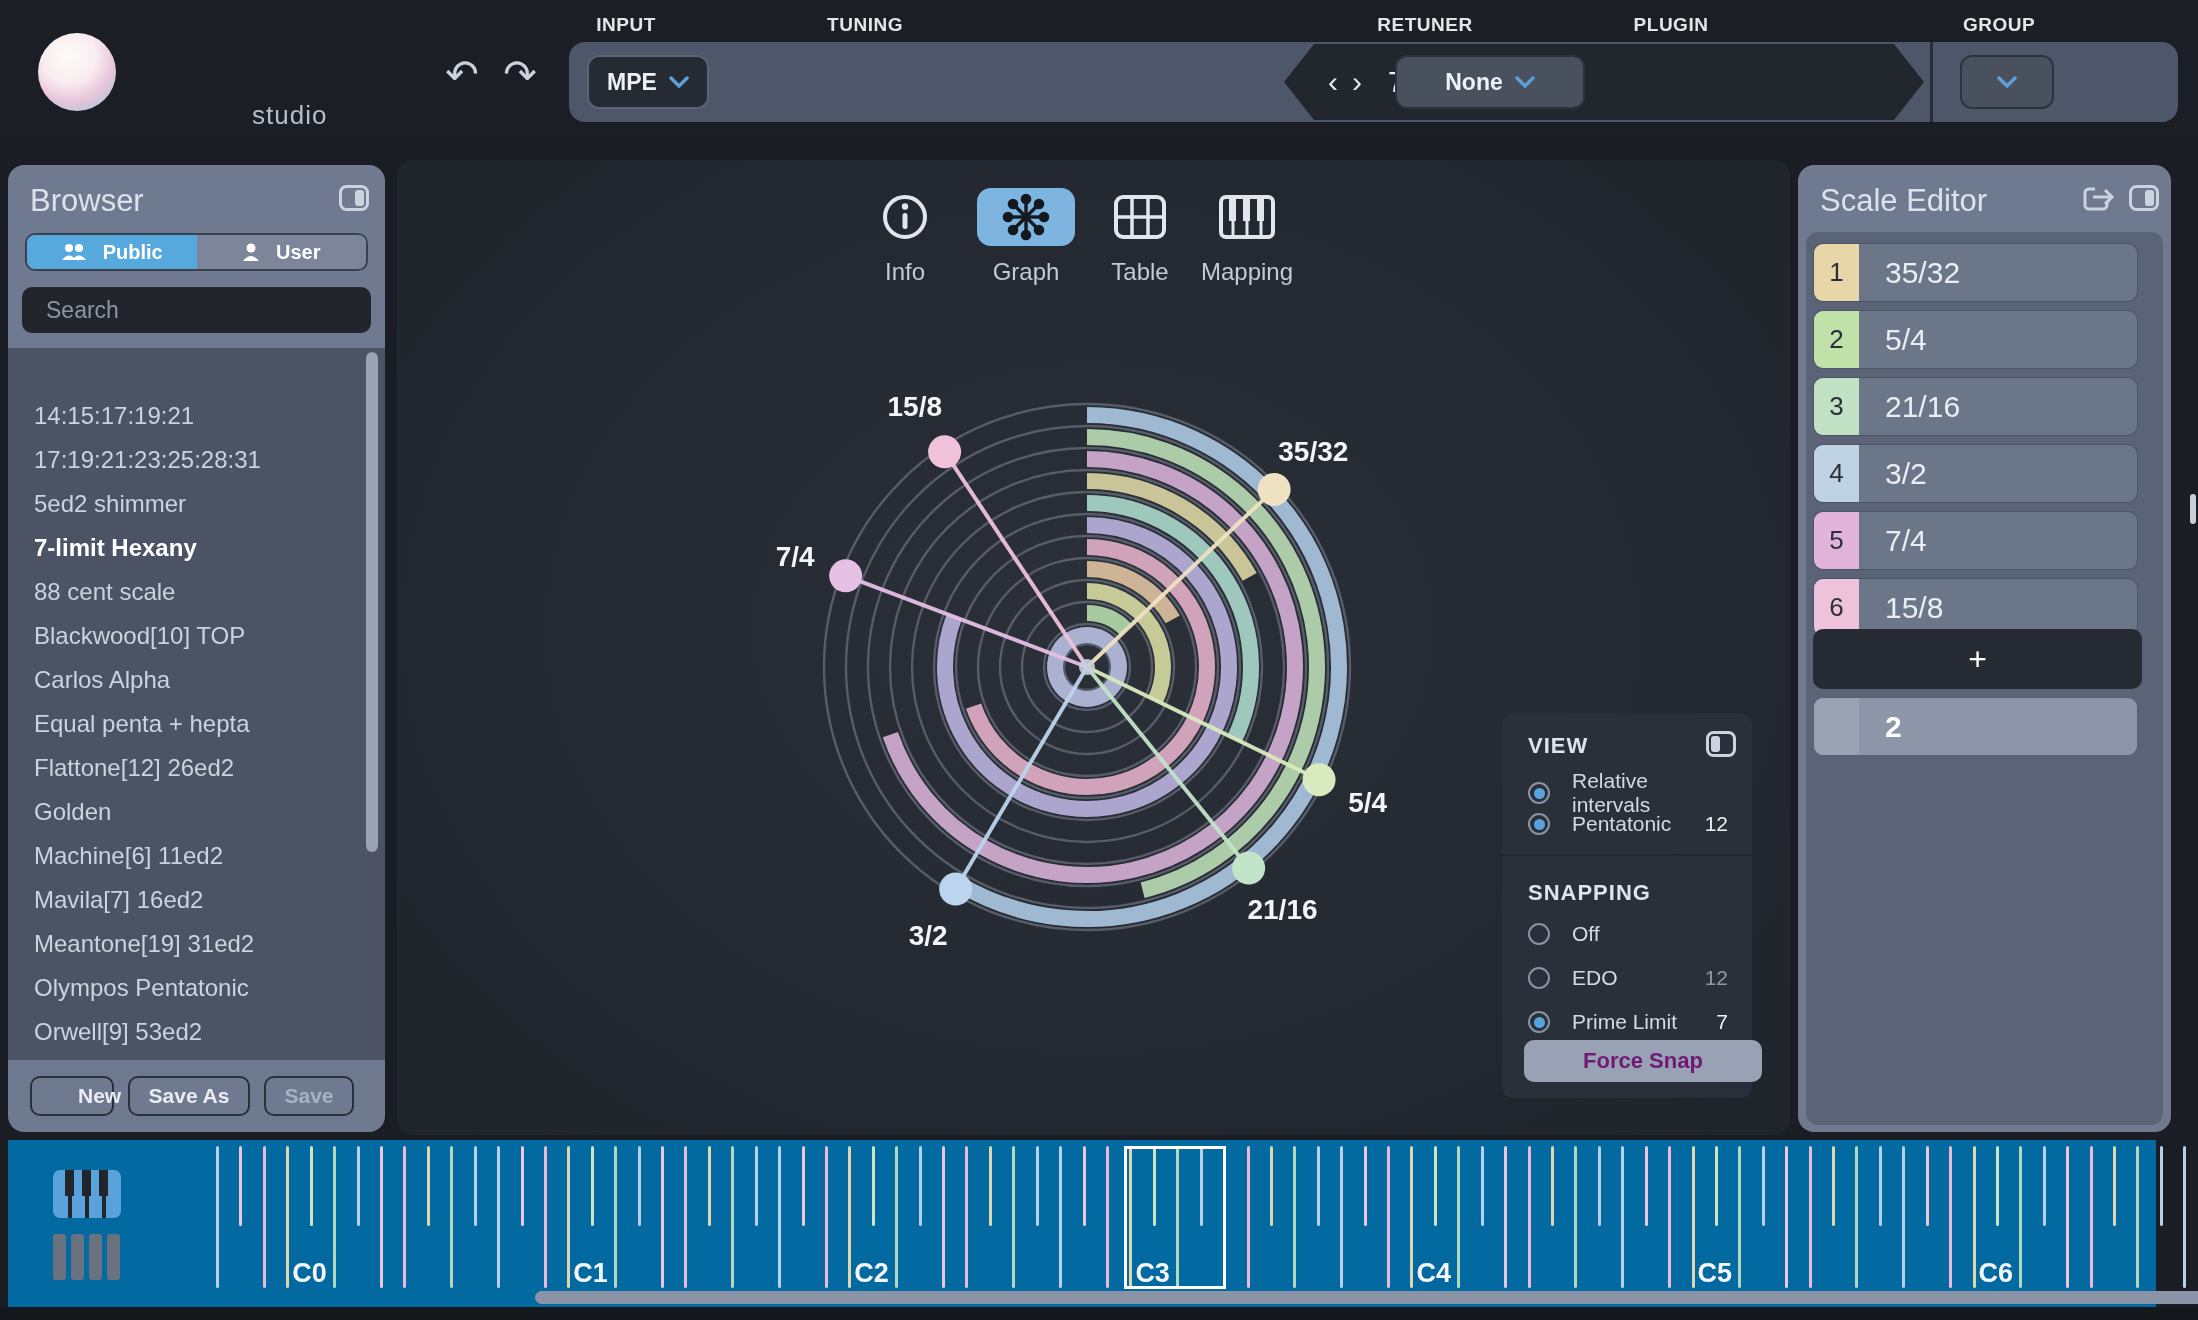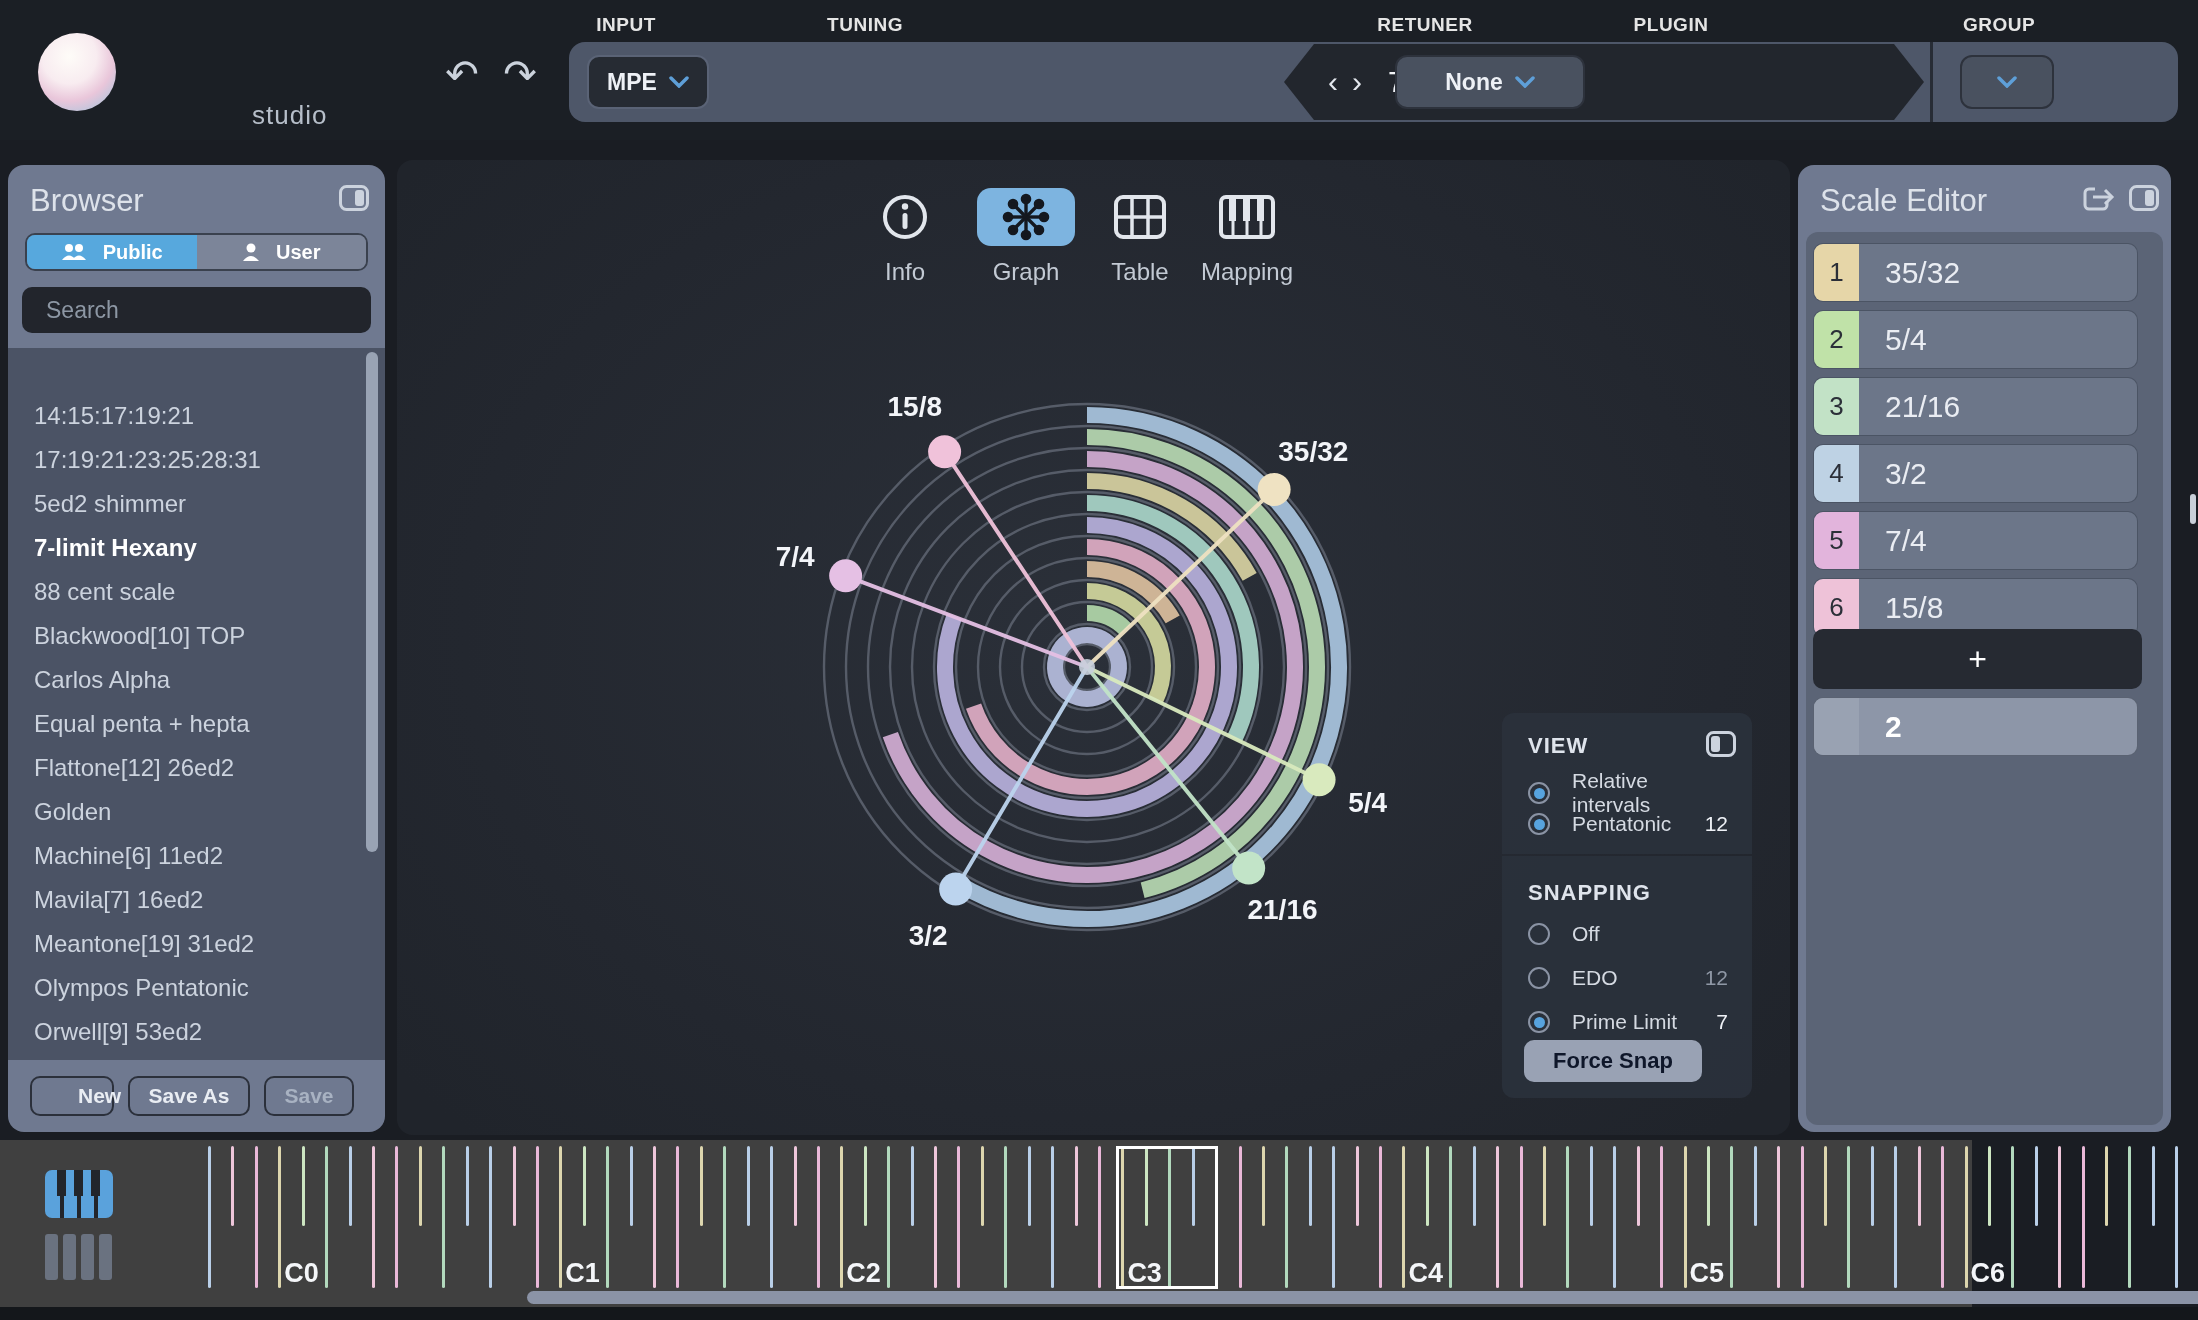--- a/index.html
+++ b/index.html
@@ -72,22 +72,22 @@
   .hudbox { position:absolute; left:1502px; width:250px; background:rgba(42,48,59,.95); }
   #viewbox { top:713px; height:141px; border-radius:12px 12px 0 0; }
   #snapbox { top:856px; height:242px; border-radius:0 0 12px 12px; }
   .hud-title { position:absolute; left:26px; font-size:22px; font-weight:700; letter-spacing:1px; color:#dfe4ec; }
   .hud-row { position:absolute; left:26px; width:200px; display:flex; align-items:center; gap:22px; }
   .radio { width:22px; height:22px; border-radius:50%; border:2.5px solid #8a93a4; flex:none; cursor:pointer; position:relative; }
   .radio.on::after { content:""; position:absolute; left:3.5px; top:3.5px; width:11px; height:11px; border-radius:50%; background:#57a3de; }
   .hud-lbl { font-size:21px; color:#d5dae2; }
   .hud-val { position:absolute; right:0; font-size:21px; color:#eef1f6; }
   .hud-val.dim { color:#8f98a6; }
-  #force-snap { position:absolute; left:22px; top:184px; width:178px; height:42px; background:#99a2b4;
-     border:none; border-radius:10px; color:#0f172a; font-size:22px; font-weight:700; cursor:pointer; font-family:"Liberation Sans",sans-serif; }
+  #force-snap { position:absolute; left:22px; top:184px; width:238px; height:42px; background:#99a2b4;
+     border:none; border-radius:10px; color:#701a75; font-size:22px; font-weight:700; cursor:pointer; font-family:"Liberation Sans",sans-serif; }
 
   
   #scaleeditor { left:1798px; top:165px; width:373px; height:967px; }
   #se-title { position:absolute; left:22px; top:18px; }
   #se-export { position:absolute; right:56px; top:20px; }
   #se-collapse { position:absolute; right:12px; top:20px; }
   #se-body { position:absolute; left:8px; top:67px; width:357px; height:893px; background:#5b6476; border-radius:12px; }
   .se-row { position:absolute; left:7px; width:325px; height:59px; background:#6c7689; border-radius:10px;
      border:1.5px solid rgba(50,56,70,.55); display:flex; align-items:center; cursor:pointer; }
   .se-chip { width:45px; height:100%; border-radius:9px 0 0 9px; display:flex; align-items:center; justify-content:center;
@@ -96,21 +96,21 @@
   #se-plus { position:absolute; left:7px; top:397px; width:329px; height:60px; background:#262a32; border:none;
      border-radius:10px; color:#fff; font-size:32px; cursor:pointer; font-family:"Liberation Sans",sans-serif; }
   #se-oct { background:#8d96a8; }
   #se-oct .se-chip { background:#99a2b2; }
   #se-oct .se-val { font-weight:700; color:#fff; }
 
   
   #edge-handle { position:absolute; right:2px; top:494px; width:6px; height:30px; border-radius:3px; background:#c8cfd8; }
 
   
-  #kstrip { position:absolute; left:0; top:1140px; width:1972px; height:167px; background:#404040; }
+  #kstrip { position:absolute; left:8px; top:1140px; width:2148px; height:167px; background:#0369a1; }
   #kstrip-bottom { position:absolute; left:0; top:1307px; width:2198px; height:13px; background:#14171b; }
   .kline { position:absolute; top:6px; width:3px; border-radius:2px; }
   .klabel { position:absolute; top:118px; color:#f4f6f9; font-size:27px; font-weight:700; }
   #ksel { position:absolute; border:3px solid #ffffff; background:transparent; }
   #kscroll { position:absolute; left:527px; top:151px; width:1671px; height:13px; background:#8b93a6; border-radius:7px 0 0 7px; }
   .kicon { position:absolute; left:45px; cursor:pointer; }
 </style>
 </head>
 <body>
 

